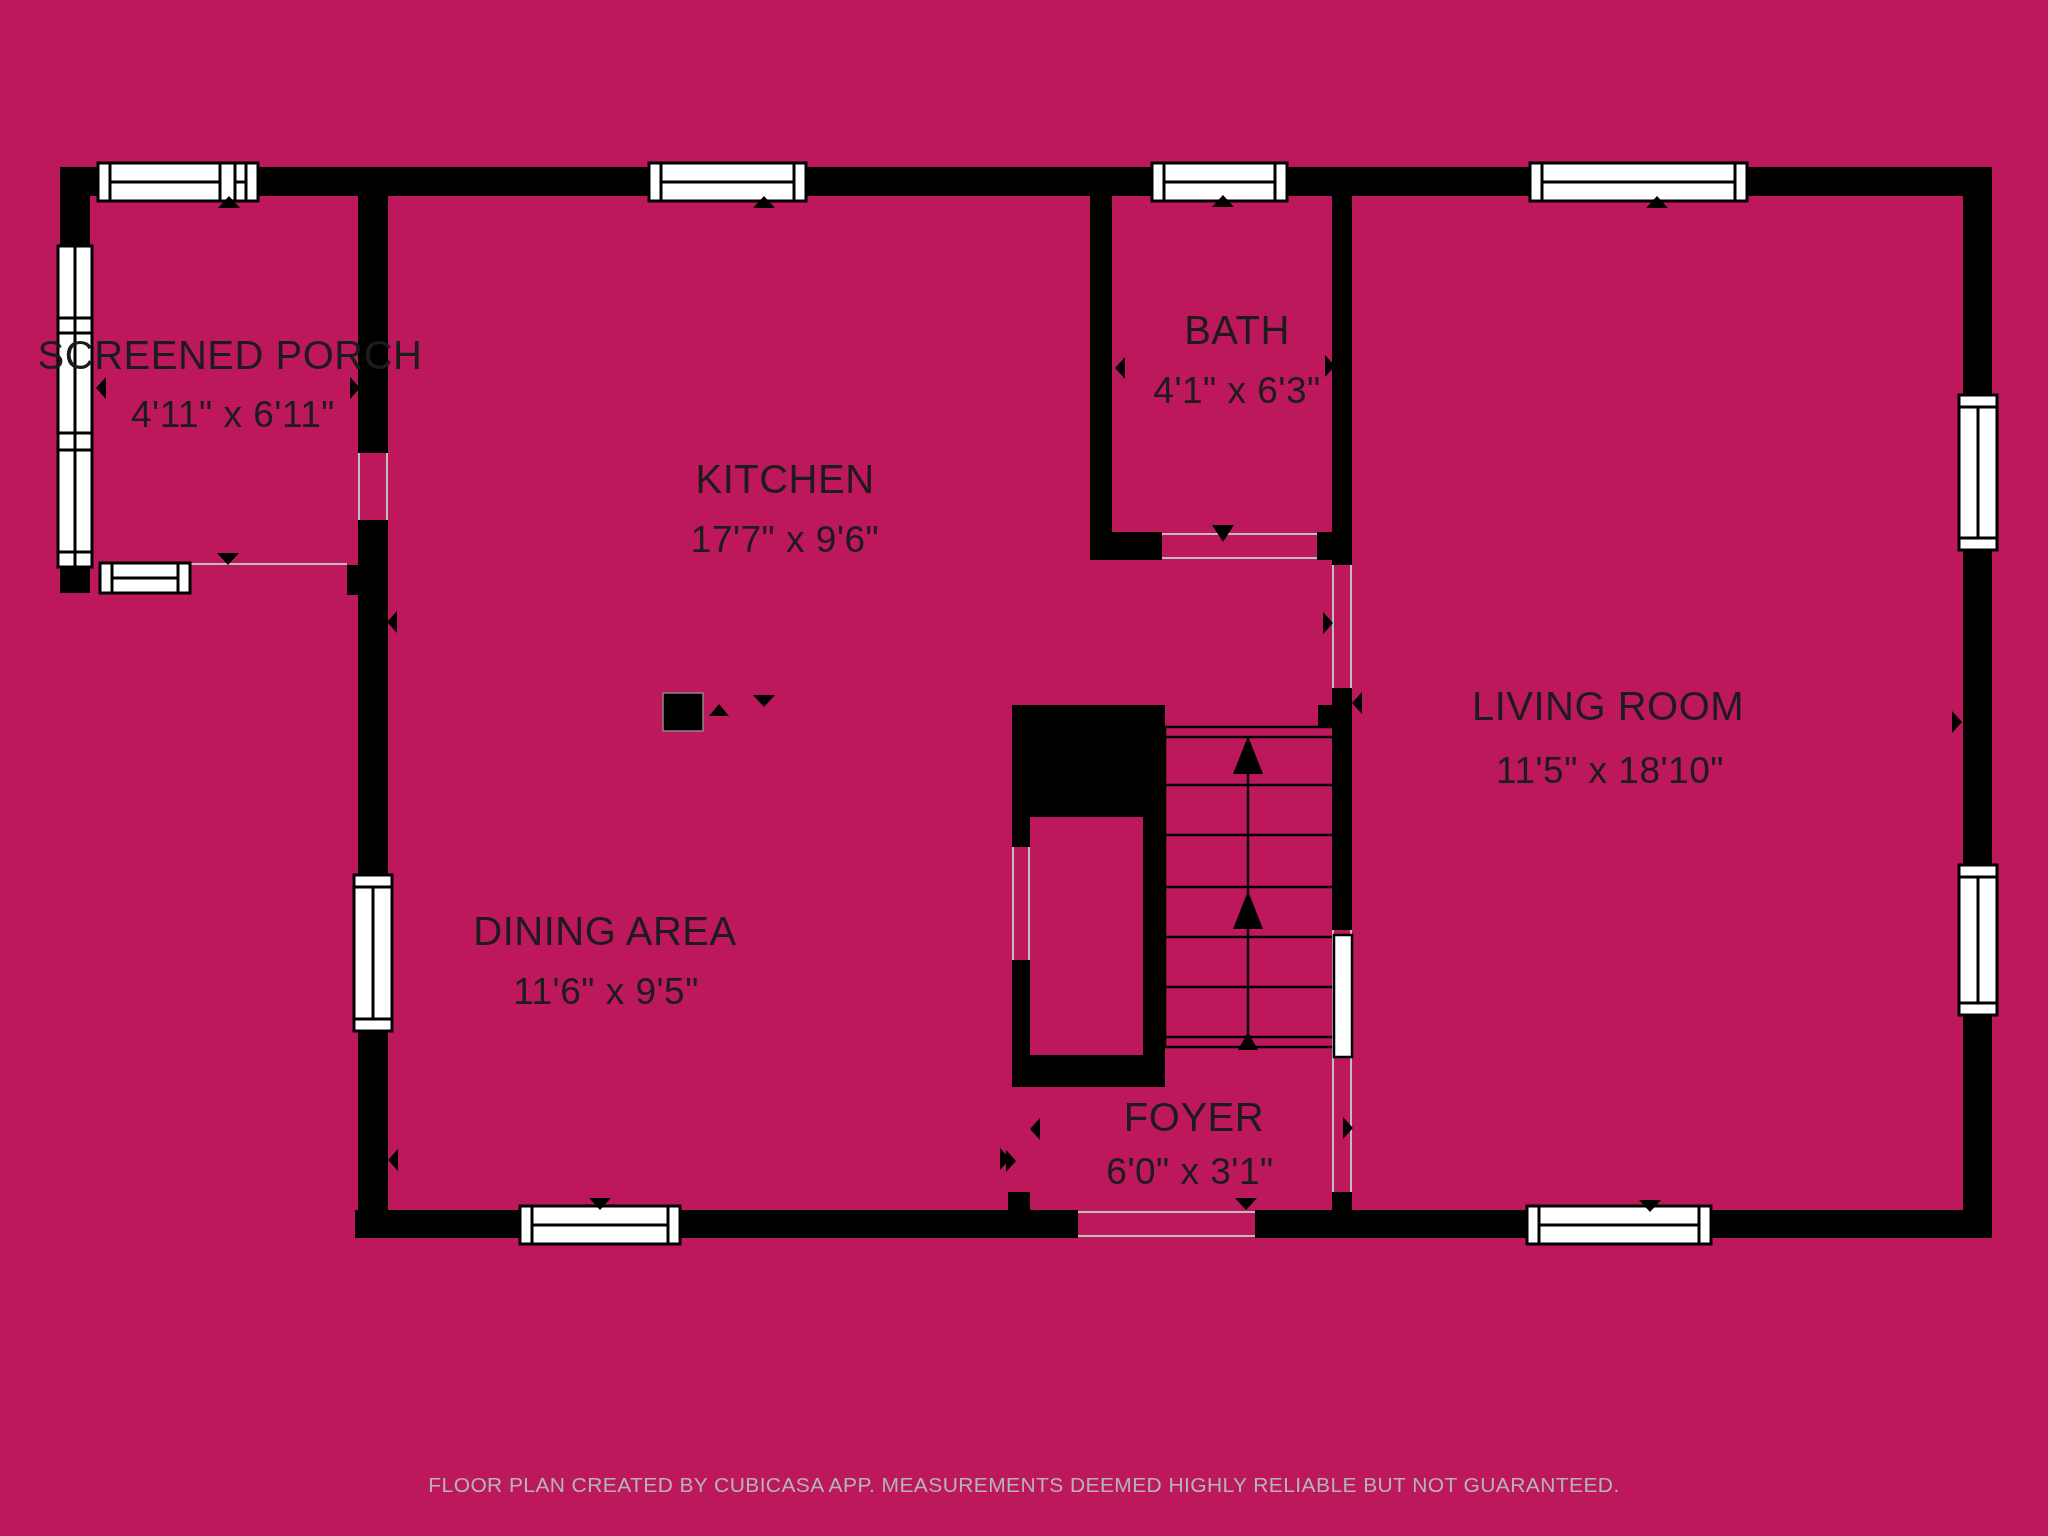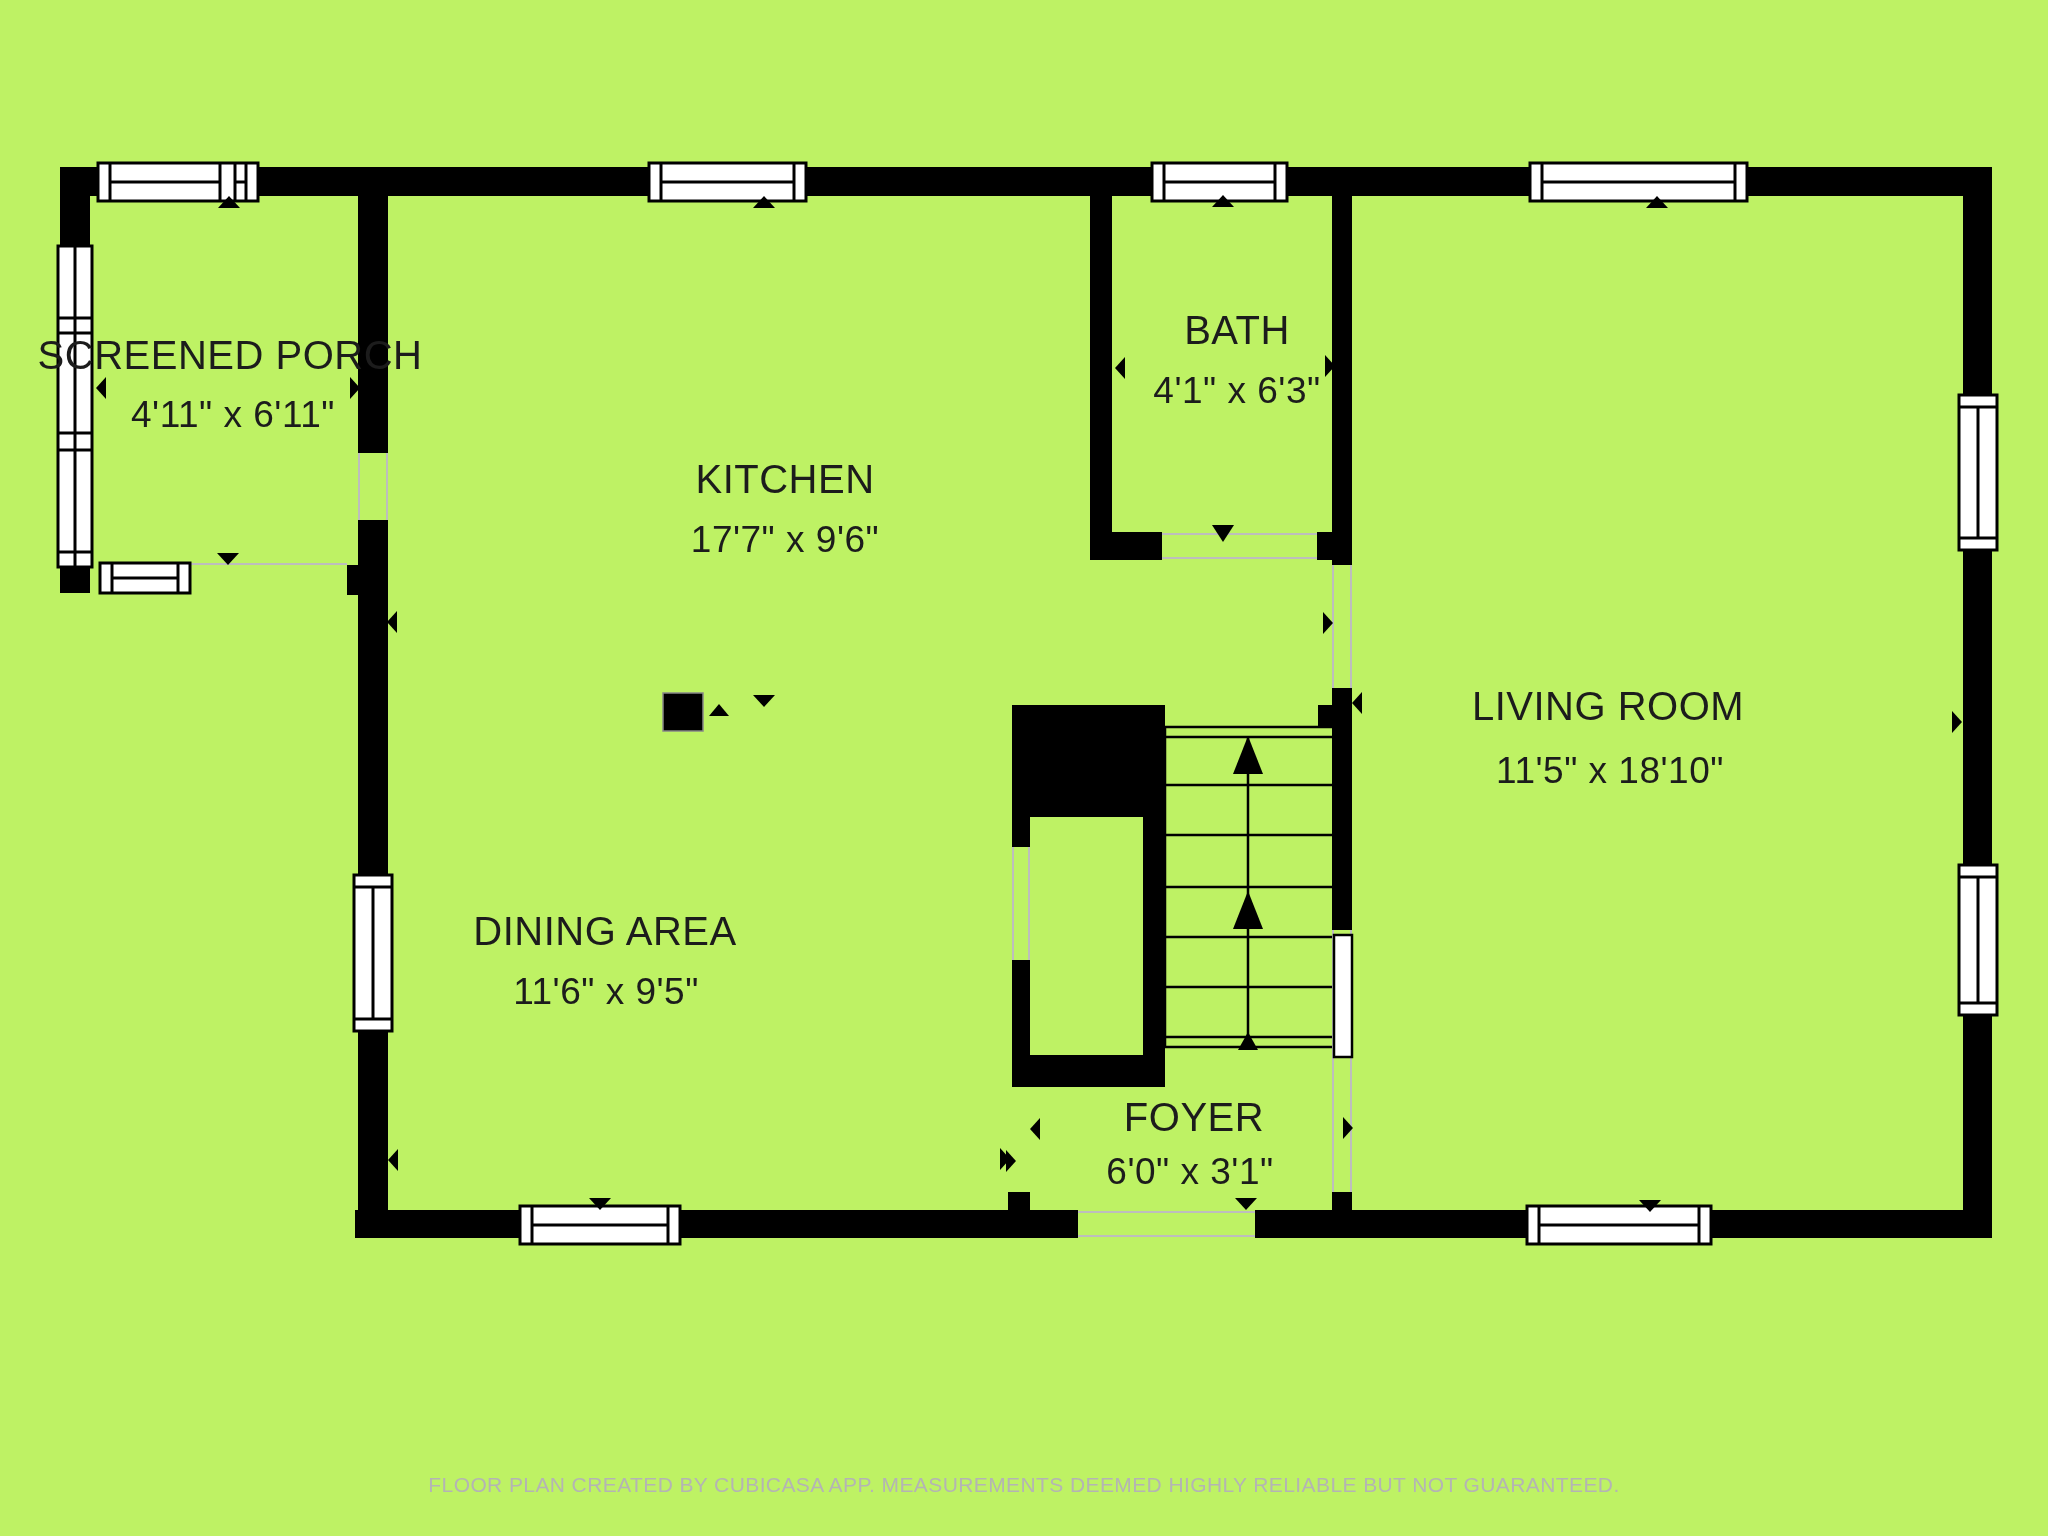--- a/index.html
+++ b/index.html
@@ -1,19 +1,19 @@
 <!DOCTYPE html>
 <html><head>
 <meta charset="utf-8">
 <style>
   html,body{margin:0;padding:0;background:#ffffff;}
   .page{
     position:relative;
     width:2048px;height:1536px;
-    background:#bef264;
+    background:#be185d;
     font-family:"Liberation Sans", sans-serif;
     overflow:hidden;
   }
   svg{display:block;}
   .wall{fill:#000000;stroke:none;}
   .win{fill:#ffffff;stroke:#000000;stroke-width:3;}
   .wline{stroke:#000000;stroke-width:3;fill:none;}
   .thin{stroke:#bdbdbd;stroke-width:2;fill:none;}
   .tread{stroke:#000000;stroke-width:2.5;fill:none;}
   .arrow{fill:#000000;stroke:none;}

